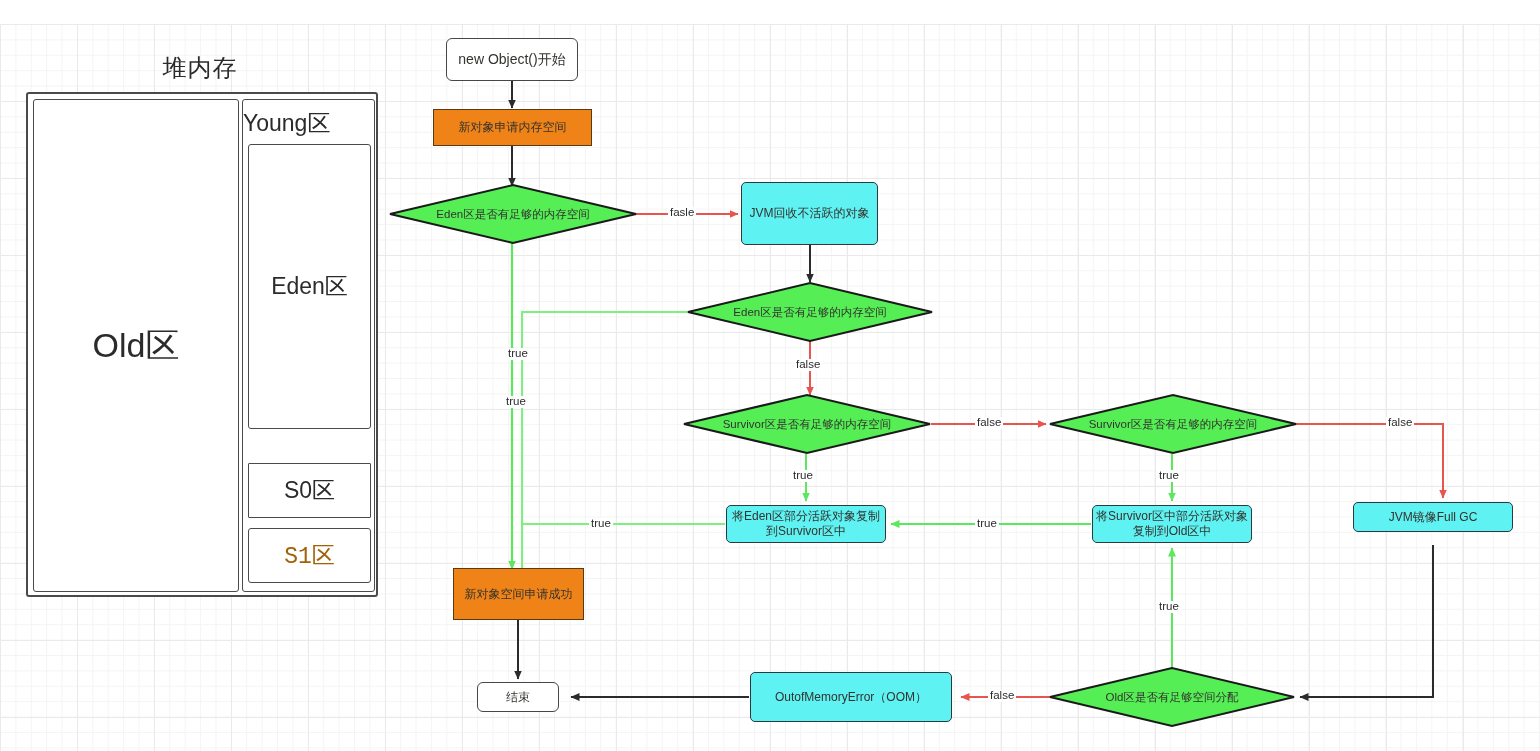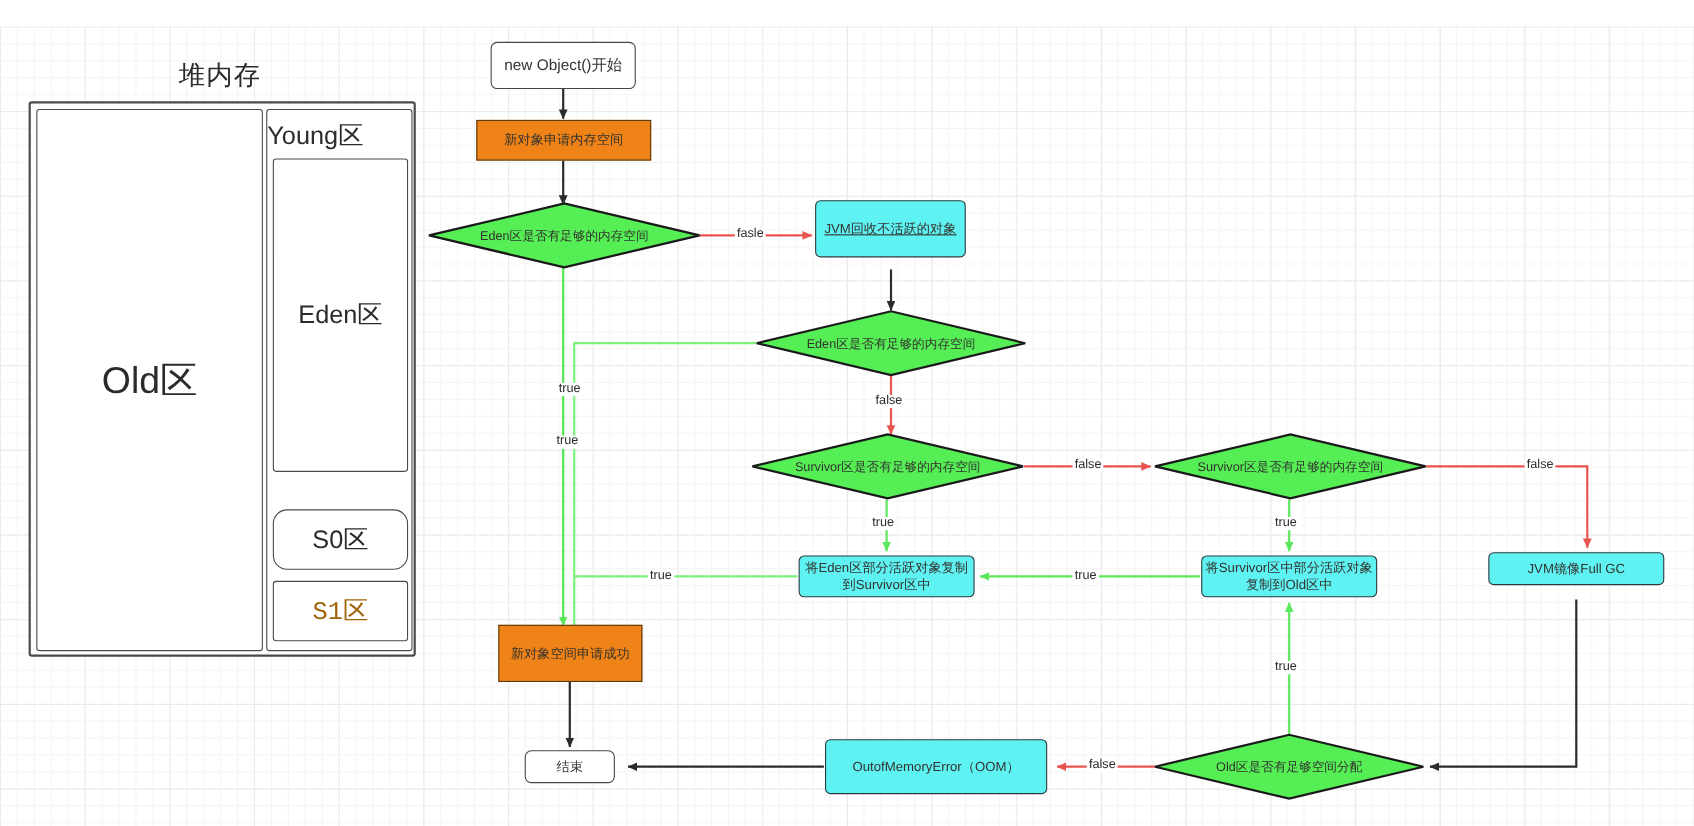--- a/index.html
+++ b/index.html
@@ -101,21 +101,21 @@
     font-size: 23px;
     color: #2b2b2b;
   }
   .heap-s0 {
     position: absolute;
     left: 5px;
     top: 363px;
     width: 123px;
     height: 55px;
     border: 1px solid #4a4a4a;
-    border-radius: 13px;
+    border-radius: 1px;
     box-sizing: border-box;
     display: flex;
     align-items: center;
     justify-content: center;
     font-size: 23px;
     color: #2b2b2b;
   }
   .heap-s1 {
     position: absolute;
     left: 5px;
@@ -281,21 +281,21 @@
   </div>
 
   <div class="diamond-wrap" style="left:1050px; top:644px; width:244px; height:58px;">
     <div class="diamond-label">Old区是否有足够空间分配</div>
   </div>
 
   <div class="node node-term" style="left:446px; top:14px; width:132px; height:43px;">new Object()开始</div>
 
   <div class="node node-proc-orange" style="left:433px; top:85px; width:159px; height:37px;">新对象申请内存空间</div>
 
-  <div class="node node-proc-cyan" style="left:741px; top:158px; width:137px; height:52px;text-decoration:underline;">JVM回收不活跃的对象</div>
+  <div class="node node-proc-cyan" style="left:741px; top:158px; width:137px; height:63px;">JVM回收不活跃的对象</div>
 
   <div class="node node-proc-cyan" style="left:726px; top:481px; width:160px; height:38px;">将Eden区部分活跃对象复制到Survivor区中</div>
 
   <div class="node node-proc-cyan" style="left:1092px; top:481px; width:160px; height:38px;">将Survivor区中部分活跃对象复制到Old区中</div>
 
   <div class="node node-proc-cyan" style="left:1353px; top:478px; width:160px; height:30px;">JVM镜像Full GC</div>
 
   <div class="node node-proc-cyan" style="left:750px; top:648px; width:202px; height:50px;">OutofMemoryError（OOM）</div>
 
   <div class="node node-proc-orange" style="left:453px; top:544px; width:131px; height:52px;">新对象空间申请成功</div>

